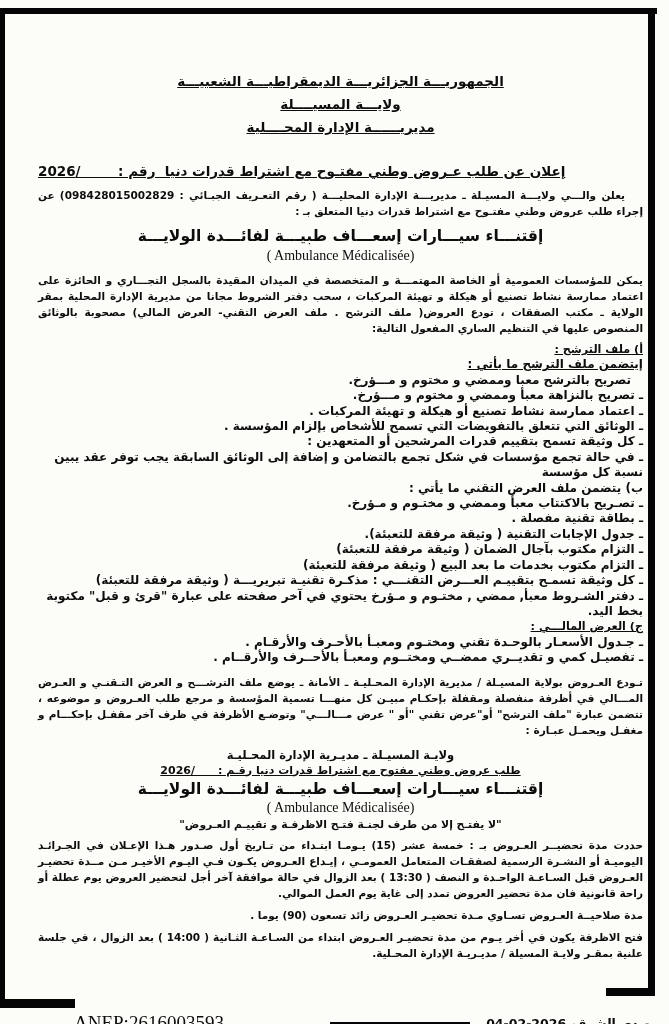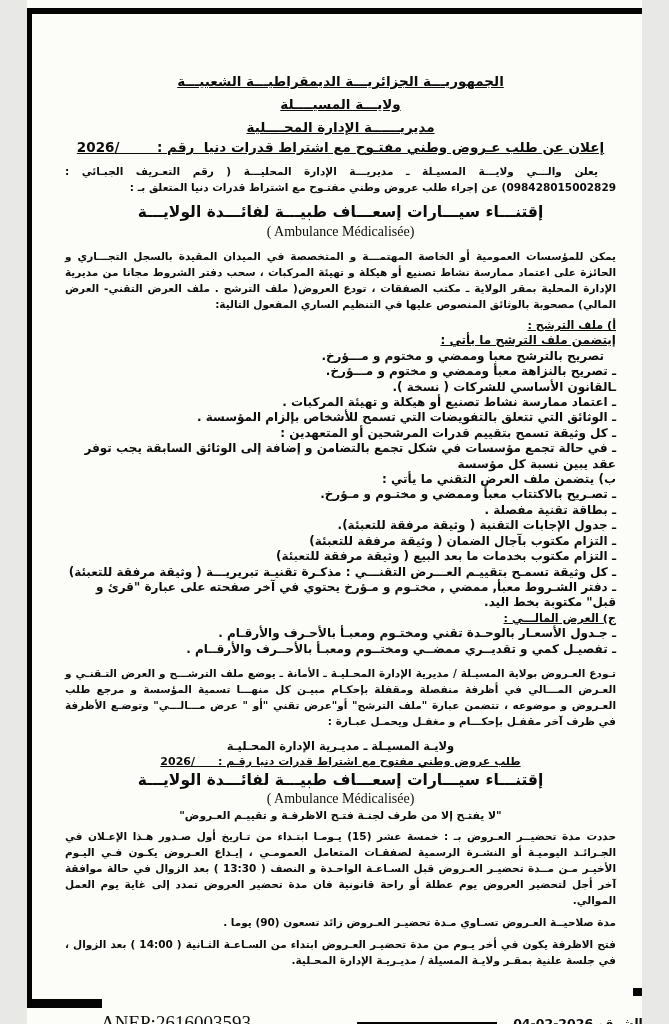--- a/index.html
+++ b/index.html
@@ -1,18 +1,18 @@
 <!DOCTYPE html>
 <html lang="ar"><head>
 <meta charset="utf-8">
 <style>
   html,body{margin:0;padding:0;background:#e8e8e6;}
   .doc{
     position:relative;
-    width:615px;height:1024px;
+    width:669px;height:1024px;
     background:#fcfcf9;
     color:#0d0d0d;
     font-family:"DejaVu Sans",sans-serif;
     font-weight:bold;
     direction:rtl;
     overflow:hidden;
     margin:0 auto;
   }
   
   .b-top{position:absolute;left:0;top:8px;width:657px;height:6px;background:#050505;}
@@ -20,21 +20,21 @@
   .b-right{position:absolute;left:648px;top:10px;width:7px;height:985px;background:#050505;}
   .b-corner-right{position:absolute;left:606px;top:988px;width:49px;height:8px;background:#050505;}
   .b-foot-left{position:absolute;left:3px;top:999px;width:72px;height:9px;background:#050505;}
 
   .content{position:absolute;top:14px;right:26px;left:38px;}
 
   .header{margin-top:56px;text-align:center;}
   .header div{font-size:13.5px;line-height:23px;text-decoration:underline;}
 
   .main-title{
-    text-align:center;
+    margin-top:24px;text-align:left;
     font-size:13.5px;text-decoration:underline;white-space:pre;
   }
   .para{font-size:10.5px;line-height:16px;text-align:justify;margin-top:8px;}
   .para.indent{text-indent:18px;}
 
   .subject-ar{margin-top:8px;text-align:center;font-size:15.5px;}
   .subject-fr{margin-top:3px;text-align:center;font-size:14px;font-weight:normal;
               font-family:"Liberation Serif","DejaVu Serif",serif;direction:ltr;}
 
   .req-list{margin-top:6px;}
@@ -85,21 +85,20 @@
     <div class="subject-ar">إقتنـــاء سيـــارات إسعـــاف طبيـــة لفائـــدة الولايـــة</div>
     <div class="subject-fr">( Ambulance Médicalisée)</div>
 
     <div class="para">يمكن للمؤسسات العمومية أو الخاصة المهتمـــة و المتخصصة في الميدان المقيدة بالسجل التجـــاري و الحائزة على اعتماد ممارسة نشاط تصنيع أو هيكلة و تهيئة المركبات ، سحب دفتر الشروط مجانا من مديرية الإدارة المحلية بمقر الولاية ـ مكتب الصفقات ، تودع العروض( ملف الترشح . ملف العرض التقني- العرض المالي) مصحوبة بالوثائق المنصوص عليها في التنظيم الساري المفعول التالية:</div>
 
     <div class="req-list">
         <div class="req-line head">أ) ملف الترشح :</div>
         <div class="req-line underline">إيتضمن ملف الترشح ما يأتي :</div>
         <div class="req-line indent">تصريح بالترشح معبا وممضي و مختوم و مـــؤرخ.</div>
         <div class="req-line">ـ تصريح بالنزاهة معبأ وممضي و مختوم و مـــؤرخ.</div>
-        <div class="req-line">ـالقانون الأساسي للشركات ( نسخة ).</div>
         <div class="req-line">ـ اعتماد ممارسة نشاط تصنيع أو هيكلة و تهيئة المركبات .</div>
         <div class="req-line">ـ الوثائق التي تتعلق بالتفويضات التي تسمح للأشخاص بإلزام المؤسسة .</div>
         <div class="req-line">ـ كل وثيقة تسمح بتقييم قدرات المرشحين أو المتعهدين :</div>
         <div class="req-line">ـ في حالة تجمع مؤسسات في شكل تجمع بالتضامن و إضافة إلى الوثائق السابقة يجب توفر عقد يبين نسبة كل مؤسسة</div>
         <div class="req-line bold">ب) يتضمن ملف العرض التقني ما يأتي :</div>
         <div class="req-line">ـ تصـريح بالاكتتاب معبأ وممضي و مختـوم و مـؤرخ.</div>
         <div class="req-line">ـ بطاقة تقنية مفصلة .</div>
         <div class="req-line">ـ جدول الإجابات التقنية  ( وثيقة مرفقة للتعبئة).</div>
         <div class="req-line">ـ التزام مكتوب بآجال الضمان ( وثيقة مرفقة للتعبئة)</div>
         <div class="req-line">ـ التزام مكتوب بخدمات ما بعد البيع ( وثيقة مرفقة للتعبئة)</div>

